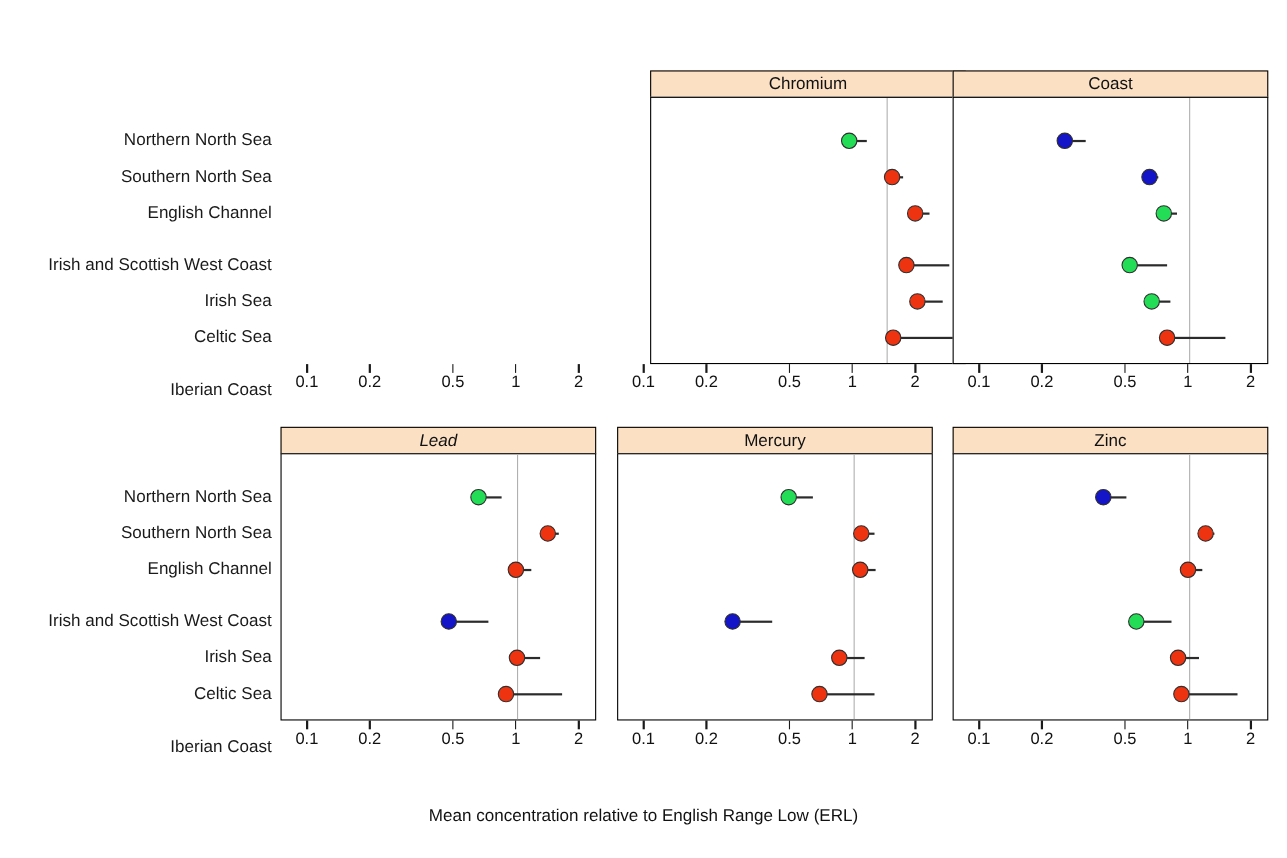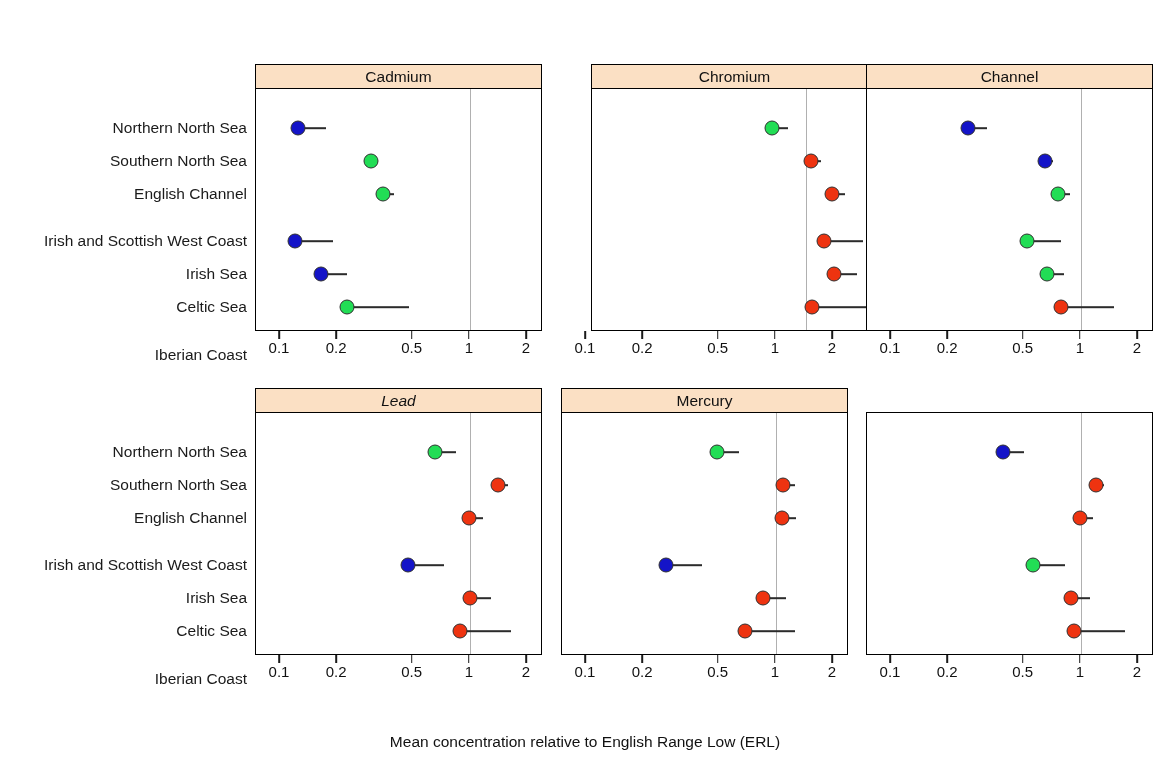--- a/index.html
+++ b/index.html
@@ -46,40 +46,20 @@
     </div>
     <div class="rowlabels" style="left: 15px; top: 413px; height: 242px;">
       <div class="rowlabel" style="top: 39px;">Northern North Sea</div>
       <div class="rowlabel" style="top: 72px;">Southern North Sea</div>
       <div class="rowlabel" style="top: 105px;">English Channel</div>
       <div class="rowlabel" style="top: 152px;">Irish and Scottish West Coast</div>
       <div class="rowlabel" style="top: 185px;">Irish Sea</div>
       <div class="rowlabel" style="top: 218px;">Celtic Sea</div>
       <div class="rowlabel" style="top: 266px;">Iberian Coast</div>
     </div>
-    <div class="panel" style="left: 255px; top: 64px; width: 287px; height: 267px;">
-      <div class="strip">
-        <span class="strip-label">Cadmium</span>
-      </div>
-      <div class="plotbox">
-        <div class="vline" style="left: 213.85px;"></div>
-        <div class="seg" style="left: 42.3983px; top: 39px; width: 27.7423px;"></div>
-        <div class="dot" title="Northern North Sea: 0.125" style="left: 42.3983px; top: 39px; background: rgb(20, 20, 200);"></div>
-        <div class="seg" style="left: 114.581px; top: 72px; width: 6.59957px;"></div>
-        <div class="dot" title="Southern North Sea: 0.3" style="left: 114.581px; top: 72px; background: rgb(34, 221, 85);"></div>
-        <div class="seg" style="left: 127.291px; top: 105px; width: 11.0097px;"></div>
-        <div class="dot" title="English Channel: 0.35" style="left: 127.291px; top: 105px; background: rgb(34, 221, 85);"></div>
-        <div class="seg" style="left: 39.0325px; top: 152px; width: 37.8887px;"></div>
-        <div class="dot" title="Irish and Scottish West Coast: 0.12" style="left: 39.0325px; top: 152px; background: rgb(20, 20, 200);"></div>
-        <div class="seg" style="left: 65.2892px; top: 185px; width: 25.5725px;"></div>
-        <div class="dot" title="Irish Sea: 0.165" style="left: 65.2892px; top: 185px; background: rgb(20, 20, 200);"></div>
-        <div class="seg" style="left: 90.8617px; top: 218px; width: 62.4717px;"></div>
-        <div class="dot" title="Celtic Sea: 0.225" style="left: 90.8617px; top: 218px; background: rgb(34, 221, 85);"></div>
-      </div>
-    </div>
     <div class="panel" style="left: 561px; top: 64px; width: 287px; height: 267px; margin-left: 30px;">
       <div class="strip">
         <span class="strip-label">Chromium</span>
       </div>
       <div class="plotbox">
         <div class="vline" style="left: 213.85px;"></div>
         <div class="seg" style="left: 179.59px; top: 39px; width: 16.8854px;"></div>
         <div class="dot" title="Northern North Sea: 0.66" style="left: 179.59px; top: 39px; background: rgb(34, 221, 85);"></div>
         <div class="seg" style="left: 218.654px; top: 72px; width: 10.2282px;"></div>
         <div class="dot" title="Southern North Sea: 1.06" style="left: 218.654px; top: 72px; background: rgb(238, 51, 16);"></div>
@@ -88,21 +68,21 @@
         <div class="seg" style="left: 232.248px; top: 152px; width: 38.7521px;"></div>
         <div class="dot" title="Irish and Scottish West Coast: 1.25" style="left: 232.248px; top: 152px; background: rgb(238, 51, 16);"></div>
         <div class="seg" style="left: 241.592px; top: 185px; width: 22.9801px;"></div>
         <div class="dot" title="Irish Sea: 1.4" style="left: 241.592px; top: 185px; background: rgb(238, 51, 16);"></div>
         <div class="seg" style="left: 220.195px; top: 218px; width: 54.8277px;"></div>
         <div class="dot" title="Celtic Sea: 1.08" style="left: 220.195px; top: 218px; background: rgb(238, 51, 16);"></div>
       </div>
     </div>
     <div class="panel" style="left: 866px; top: 64px; width: 287px; height: 267px;">
       <div class="strip">
-        <span class="strip-label">Channel</span>
+        <span class="strip-label">Coast</span>
       </div>
       <div class="plotbox">
         <div class="vline" style="left: 213.85px;"></div>
         <div class="seg" style="left: 101.181px; top: 39px; width: 18.721px;"></div>
         <div class="dot" title="Northern North Sea: 0.255" style="left: 101.181px; top: 39px; background: rgb(20, 20, 200);"></div>
         <div class="seg" style="left: 178.331px; top: 72px; width: 7.27978px;"></div>
         <div class="dot" title="Southern North Sea: 0.65" style="left: 178.331px; top: 72px; background: rgb(20, 20, 200);"></div>
         <div class="seg" style="left: 191.222px; top: 105px; width: 12.0875px;"></div>
         <div class="dot" title="English Channel: 0.76" style="left: 191.222px; top: 105px; background: rgb(34, 221, 85);"></div>
         <div class="seg" style="left: 159.933px; top: 152px; width: 34.4812px;"></div>
@@ -147,20 +127,23 @@
         <div class="dot" title="English Channel: 1.08" style="left: 220.195px; top: 105px; background: rgb(238, 51, 16);"></div>
         <div class="seg" style="left: 104.353px; top: 152px; width: 35.9837px;"></div>
         <div class="dot" title="Irish and Scottish West Coast: 0.265" style="left: 104.353px; top: 152px; background: rgb(20, 20, 200);"></div>
         <div class="seg" style="left: 201.414px; top: 185px; width: 22.5124px;"></div>
         <div class="dot" title="Irish Sea: 0.86" style="left: 201.414px; top: 185px; background: rgb(238, 51, 16);"></div>
         <div class="seg" style="left: 183.255px; top: 218px; width: 49.6497px;"></div>
         <div class="dot" title="Celtic Sea: 0.69" style="left: 183.255px; top: 218px; background: rgb(238, 51, 16);"></div>
       </div>
     </div>
     <div class="panel" style="left: 866px; top: 388px; width: 287px; height: 267px;">
+      <div class="strip">
+        <span class="strip-label">Zinc</span>
+      </div>
       <div class="plotbox">
         <div class="vline" style="left: 213.85px;"></div>
         <div class="seg" style="left: 136.213px; top: 39px; width: 20.4858px;"></div>
         <div class="dot" title="Northern North Sea: 0.39" style="left: 136.213px; top: 39px; background: rgb(20, 20, 200);"></div>
         <div class="seg" style="left: 228.882px; top: 72px; width: 8.48066px;"></div>
         <div class="dot" title="Southern North Sea: 1.2" style="left: 228.882px; top: 72px; background: rgb(238, 51, 16);"></div>
         <div class="seg" style="left: 213.021px; top: 105px; width: 13.066px;"></div>
         <div class="dot" title="English Channel: 0.99" style="left: 213.021px; top: 105px; background: rgb(238, 51, 16);"></div>
         <div class="seg" style="left: 166.043px; top: 152px; width: 32.4434px;"></div>
         <div class="dot" title="Irish and Scottish West Coast: 0.56" style="left: 166.043px; top: 152px; background: rgb(34, 221, 85);"></div>

